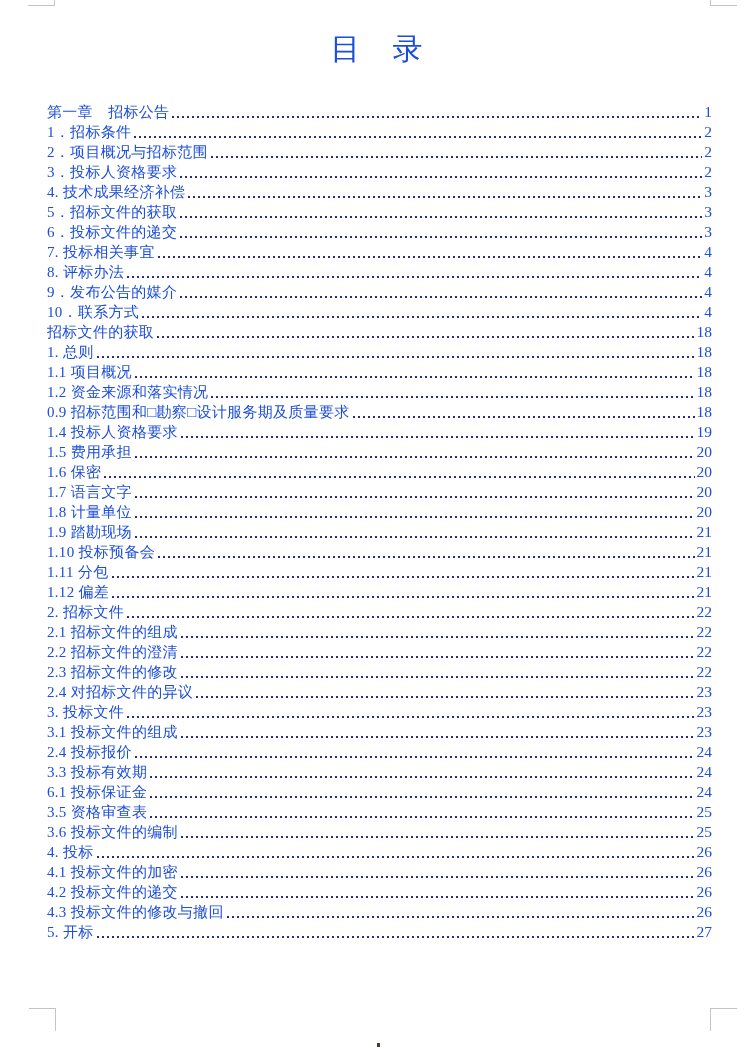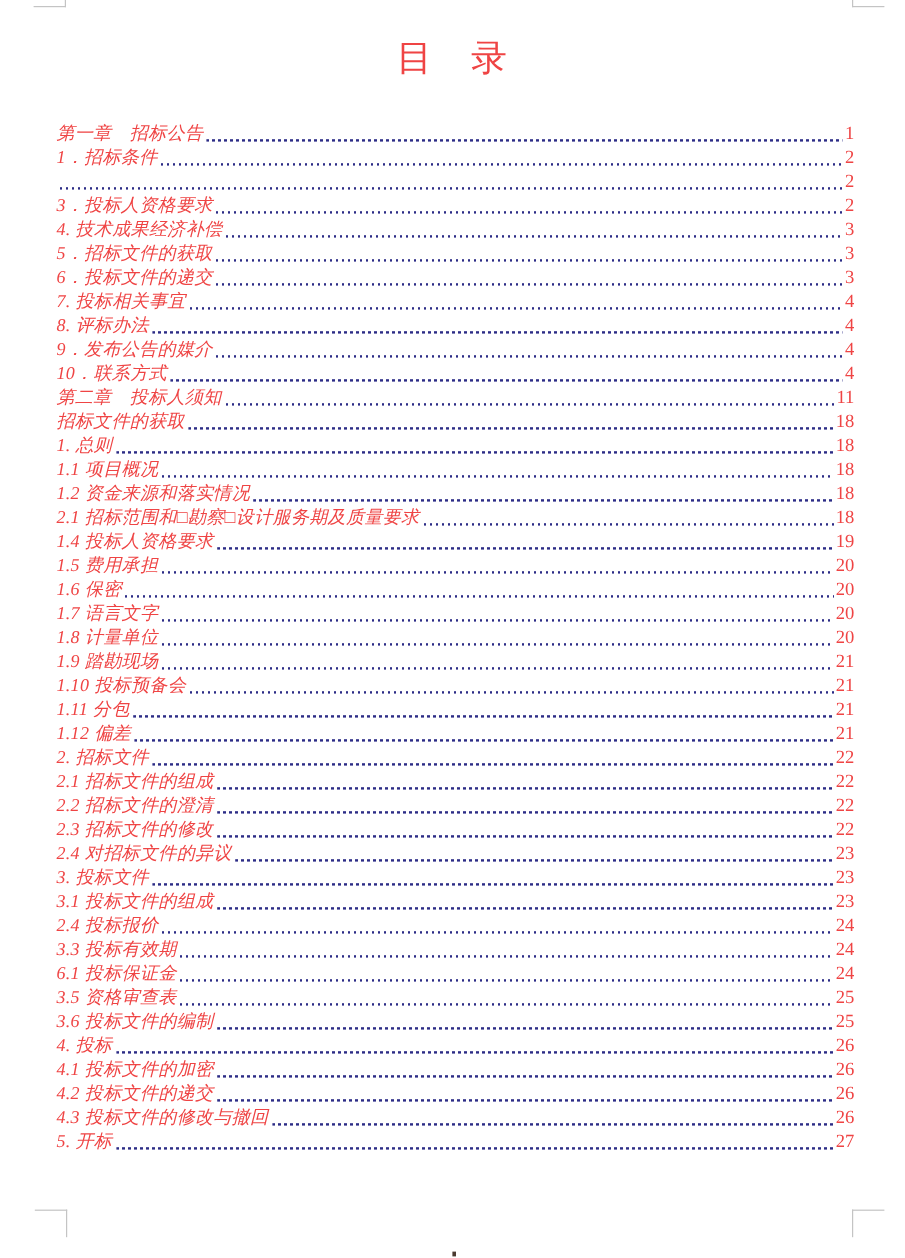--- a/index.html
+++ b/index.html
@@ -7,21 +7,21 @@
     padding: 0;
     background: #ffffff;
   }
   .page {
     position: relative;
     width: 754px;
     height: 1048px;
     background: #ffffff;
     overflow: hidden;
     font-family: "Liberation Serif", "DejaVu Serif", serif;
-    color: #ef4444;
+    color: #1d4ed8;
   }
 
   
   .corner {
     position: absolute;
     box-sizing: border-box;
   }
   .corner.tl { left: 28px;  top: 0;       width: 27px; height: 6px;
                border-right: 1px solid #c4c4c4; border-bottom: 1px solid #c4c4c4; }
   .corner.tr { left: 710px; top: 0;       width: 27px; height: 6px;
@@ -56,21 +56,20 @@
     display: flex;
     align-items: baseline;
     height: 20px;
     font-size: 15px;
     line-height: 20px;
     white-space: nowrap;
   }
   .toc-label {
     flex: 0 0 auto;
     letter-spacing: 0.3px;
-    font-style: italic;
   }
   .toc-leader {
     flex: 1 1 auto;
     min-width: 12px;
     height: 2px;
     align-self: flex-end;
     margin: 0 2px 4px 3px;
     background-image: repeating-linear-gradient(
       to right,
       #2c2c86 0px, #2c2c86 2px,
@@ -110,20 +109,21 @@
     <span class="toc-label">第一章　招标公告</span>
     <span class="toc-leader"></span>
     <span class="toc-page">1</span>
   </div>
       <div class="toc-row">
     <span class="toc-label">1．招标条件</span>
     <span class="toc-leader"></span>
     <span class="toc-page">2</span>
   </div>
       <div class="toc-row">
+    <span class="toc-label">2．项目概况与招标范围</span>
     <span class="toc-leader"></span>
     <span class="toc-page">2</span>
   </div>
       <div class="toc-row">
     <span class="toc-label">3．投标人资格要求</span>
     <span class="toc-leader"></span>
     <span class="toc-page">2</span>
   </div>
       <div class="toc-row">
     <span class="toc-label">4. 技术成果经济补偿</span>
@@ -154,46 +154,41 @@
     <span class="toc-label">9．发布公告的媒介</span>
     <span class="toc-leader"></span>
     <span class="toc-page">4</span>
   </div>
       <div class="toc-row">
     <span class="toc-label">10．联系方式</span>
     <span class="toc-leader"></span>
     <span class="toc-page">4</span>
   </div>
       <div class="toc-row">
-    <span class="toc-label">第二章　投标人须知</span>
-    <span class="toc-leader"></span>
-    <span class="toc-page">11</span>
-  </div>
-      <div class="toc-row">
     <span class="toc-label">招标文件的获取</span>
     <span class="toc-leader"></span>
     <span class="toc-page">18</span>
   </div>
       <div class="toc-row">
     <span class="toc-label">1. 总则</span>
     <span class="toc-leader"></span>
     <span class="toc-page">18</span>
   </div>
       <div class="toc-row">
     <span class="toc-label">1.1 项目概况</span>
     <span class="toc-leader"></span>
     <span class="toc-page">18</span>
   </div>
       <div class="toc-row">
     <span class="toc-label">1.2 资金来源和落实情况</span>
     <span class="toc-leader"></span>
     <span class="toc-page">18</span>
   </div>
       <div class="toc-row">
-    <span class="toc-label">2.1 招标范围和□勘察□设计服务期及质量要求</span>
+    <span class="toc-label">0.9 招标范围和□勘察□设计服务期及质量要求</span>
     <span class="toc-leader"></span>
     <span class="toc-page">18</span>
   </div>
       <div class="toc-row">
     <span class="toc-label">1.4 投标人资格要求</span>
     <span class="toc-leader"></span>
     <span class="toc-page">19</span>
   </div>
       <div class="toc-row">
     <span class="toc-label">1.5 费用承担</span>

